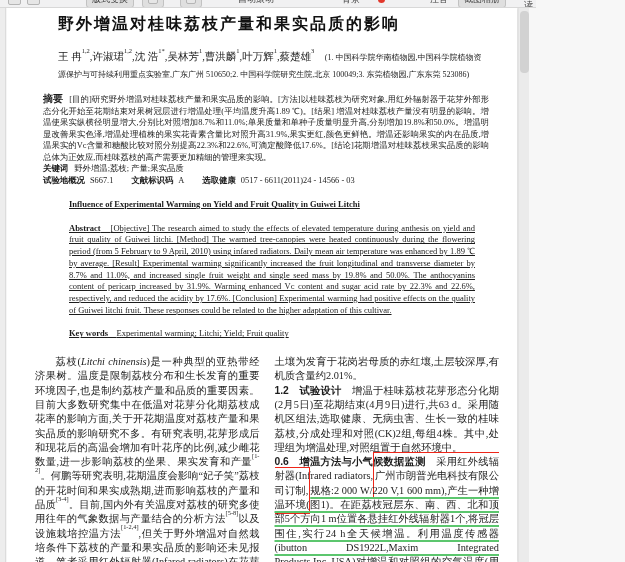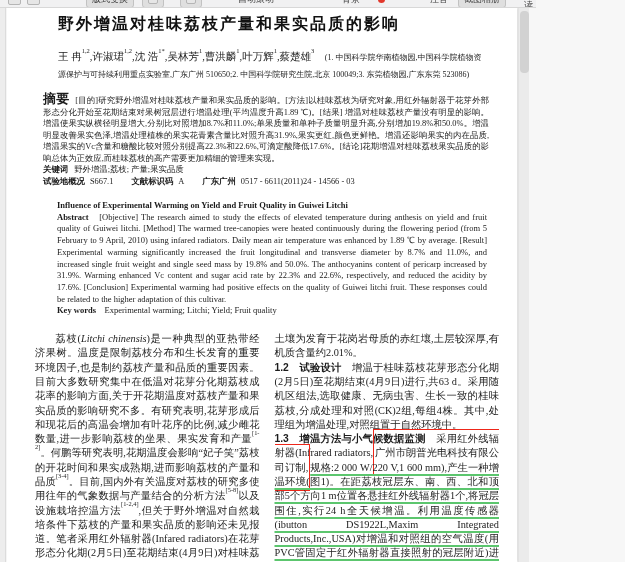--- a/index.html
+++ b/index.html
@@ -30,29 +30,29 @@
   sup { font-size:0.62em; position:relative; top:-0.45em; line-height:0; }
 
   h1.title { font-family:"Liberation Sans", sans-serif; font-size:16px; font-weight:bold;
              letter-spacing:2px; margin:2px 0 0 27px; color:#111; }
 
   .authors-wrap { margin:13px 18px 0 27px; line-height:14px; }
   .authors { font-size:10.5px; }
   .affil { font-size:8px; color:#222; }
 
   .cn-abstract { margin:11px 12px 0 12px; font-size:8.4px; line-height:11.5px; text-align:justify; }
-  .cn-abstract .lbl { font-size:13px; margin-right:6px;margin-top:16px; }
+  .cn-abstract .lbl { font-size:10px; margin-right:6px;margin-top:16px; }
   .kw-line { margin:0 12px 0 12px; font-size:8.4px; line-height:11.5px; }
   .kw-line .lbl { margin-right:6px;font-family:Liberation Serif, serif; }
   .clc-line { margin:0 12px 0 12px; font-size:8.4px; line-height:11.5px; }
   .clc-line .lbl { margin-right:5px; }
   .clc-line .val { margin-right:18px; }
 
   .en-block { margin:13px 14px 0 26px; font-size:8.5px; line-height:11.7px; text-align:justify; }
-  .en-block p { margin:0; }
+  .en-block p { margin:12px;text-decoration:underline; }
 
   .columns { display:flex; gap:15px; margin:15px 2px 0 4px; }
   .col { flex:1 1 0; font-size:10.3px; line-height:14.3px; text-align:justify; }
   .col p { margin:0; }
   .col .indent { text-indent:2em; }
   .col .sech { font-family:"Liberation Sans", sans-serif; font-weight:bold; }
   .col p.mainh { font-family:"Liberation Sans", sans-serif; font-weight:bold; margin:1px 0; }
 
   .redbox { border:1.5px solid #ee2619; padding:17px 1px; }
   .gu { text-decoration:underline; text-decoration-color:#5cc66e; text-decoration-thickness:1.5px; text-underline-offset:2.5px; }
@@ -94,38 +94,38 @@
   <div class="page">
 
     <h1 class="title">野外增温对桂味荔枝产量和果实品质的影响</h1>
 
     <p class="authors-wrap"><span class="authors"><span>王 冉</span><sup>1,2</sup><span>,许淑珺</span><sup>1,2</sup><span>,沈 浩</span><sup>1*</sup><span>,吴林芳</span><sup>1</sup><span>,曹洪麟</span><sup>1</sup><span>,叶万辉</span><sup>1</sup><span>,蔡楚雄</span><sup>3</sup><span>　</span></span><span class="affil">(1. 中国科学院华南植物园,中国科学院植物资源保护与可持续利用重点实验室,广东广州 510650;2. 中国科学院研究生院,北京 100049;3. 东莞植物园,广东东莞 523086)</span></p>
 
     <p class="cn-abstract"><span class="lbl hei b">摘要</span><span>[目的]研究野外增温对桂味荔枝产量和果实品质的影响。[方法]以桂味荔枝为研究对象,用红外辐射器于花芽外部形态分化开始至花期结束对果树冠层进行增温处理(平均温度升高1.89 ℃)。[结果] 增温对桂味荔枝产量没有明显的影响。增温使果实纵横径明显增大,分别比对照增加8.7%和11.0%;单果质量和单种子质量明显升高,分别增加19.8%和50.0%。增温明显改善果实色泽,增温处理植株的果实花青素含量比对照升高31.9%,果实更红,颜色更鲜艳。增温还影响果实的内在品质,增温果实的Vc含量和糖酸比较对照分别提高22.3%和22.6%,可滴定酸降低17.6%。[结论]花期增温对桂味荔枝果实品质的影响总体为正效应,而桂味荔枝的高产需要更加精细的管理来实现。</span></p>
 
     <p class="kw-line"><span class="lbl hei b">关键词</span><span>野外增温;荔枝; 产量;果实品质</span></p>
 
-    <p class="clc-line"><span class="lbl hei b">试验地概况</span><span class="val">S667.1</span><span class="lbl hei b">文献标识码</span><span class="val">A</span><span class="lbl hei b">广东广州</span><span class="val">0517 - 6611(2011)24 - 14566 - 03</span></p>
+    <p class="clc-line"><span class="lbl hei b">试验地概况</span><span class="val">S667.1</span><span class="lbl hei b">文献标识码</span><span class="val">A</span><span class="lbl hei b">选取健康</span><span class="val">0517 - 6611(2011)24 - 14566 - 03</span></p>
 
     <div class="en-block">
       <p class="b">Influence of Experimental Warming on Yield and Fruit Quality in Guiwei Litchi</p>
       <p><span class="b">Abstract</span>　<span>[Objective] The research aimed to study the effects of elevated temperature during anthesis on yield and fruit quality of Guiwei litchi. [Method] The warmed tree-canopies were heated continuously during the flowering period (from 5 February to 9 April, 2010) using infared radiators. Daily mean air temperature was enhanced by 1.89 ℃ by average. [Result] Experimental warming significantly increased the fruit longitudinal and transverse diameter by 8.7% and 11.0%, and increased single fruit weight and single seed mass by 19.8% and 50.0%. The anthocyanins content of pericarp increased by 31.9%. Warming enhanced Vc content and sugar acid rate by 22.3% and 22.6%, respectively, and reduced the acidity by 17.6%. [Conclusion] Experimental warming had positive effects on the quality of Guiwei litchi fruit. These responses could be related to the higher adaptation of this cultivar.</span></p>
       <p><span class="b">Key words</span>　<span>Experimental warming; Litchi; Yield; Fruit quality</span></p>
     </div>
 
     <div class="columns">
       <div class="col">
         <p class="indent"><span>荔枝(</span><span class="i">Litchi chinensis</span><span>)是一种典型的亚热带经济果树。温度是限制荔枝分布和生长发育的重要环境因子,也是制约荔枝产量和品质的重要因素。目前大多数研究集中在低温对花芽分化期荔枝成花率的影响方面,关于开花期温度对荔枝产量和果实品质的影响研究不多。有研究表明,花芽形成后和现花后的高温会增加有叶花序的比例,减少雌花数量,进一步影响荔枝的坐果、果实发育和产量</span><sup>[1-2]</sup><span>。何鹏等研究表明,花期温度会影响“妃子笑”荔枝的开花时间和果实成熟期,进而影响荔枝的产量和品质</span><sup>[3-4]</sup><span>。目前,国内外有关温度对荔枝的研究多使用往年的气象数据与产量结合的分析方法</span><sup>[5-8]</sup><span>以及设施栽培控温方法</span><sup>[1-2,4]</sup><span>,但关于野外增温对自然栽培条件下荔枝的产量和果实品质的影响还未见报道。笔者采用红外辐射器(Infared radiators)在花芽形态分化期(2月5日)至花期结束(4月9日)对桂味荔枝树冠增温,研究增温对桂味荔枝产量和果实品质的影响。</span></p>
         <p class="mainh">1　材料与方法</p>
         <p><span class="sech">1.1　试验地概况</span><span>　试验地位于广东省东莞市东莞植物园</span></p>
       </div>
       <div class="col">
         <p>土壤为发育于花岗岩母质的赤红壤,土层较深厚,有机质含量约2.01%。</p>
         <p><span class="sech">1.2　试验设计</span><span>　增温于桂味荔枝花芽形态分化期(2月5日)至花期结束(4月9日)进行,共63 d。采用随机区组法,选取健康、无病虫害、生长一致的桂味荔枝,分成处理和对照(CK)2组,每组4株。其中,处理组为增温处理,对照组置于自然环境中。</span></p>
-        <p><span class="sech">1.3　增温方法与小气候数据监测</span><span>　采用红外线辐射器(Infrared radiators,</span><span class="redbox">广州市朗普光电科技有限公司订制,</span><span class="gu">规格:2 000 W/220 V,1 600 mm),产生一种增温环境(图1)。在距荔枝冠层东、南、西、北和顶部5个方向1 m位置各悬挂红外线辐射器1个,将冠层围住,实行24 h全天候增温。利用温度传感器(ibutton DS1922L,Maxim Integrated Products,Inc.,USA)对增温和对照组的空气温度(用PVC管固定于红外辐射器直接照射的冠层附近)进行自动连续监测,每隔1 h记录1次。</span></p>
+        <p><span class="sech">0.6　增温方法与小气候数据监测</span><span>　采用红外线辐射器(Infrared radiators,</span><span class="redbox">广州市朗普光电科技有限公司订制,</span><span class="gu">规格:2 000 W/220 V,1 600 mm),产生一种增温环境(图1)。在距荔枝冠层东、南、西、北和顶部5个方向1 m位置各悬挂红外线辐射器1个,将冠层围住,实行24 h全天候增温。利用温度传感器(ibutton DS1922L,Maxim Integrated Products,Inc.,USA)对增温和对照组的空气温度(用PVC管固定于红外辐射器直接照射的冠层附近)进行自动连续监测,每隔1 h记录1次。</span></p>
         <p><span class="sech">1.4　相关指标测定与方法</span><span>　于荔枝成熟期(2010年6月20</span></p>
       </div>
     </div>
 
   </div>
 
   <div class="scrollbar">
     <div class="scroll-thumb"></div>
   </div>
 

